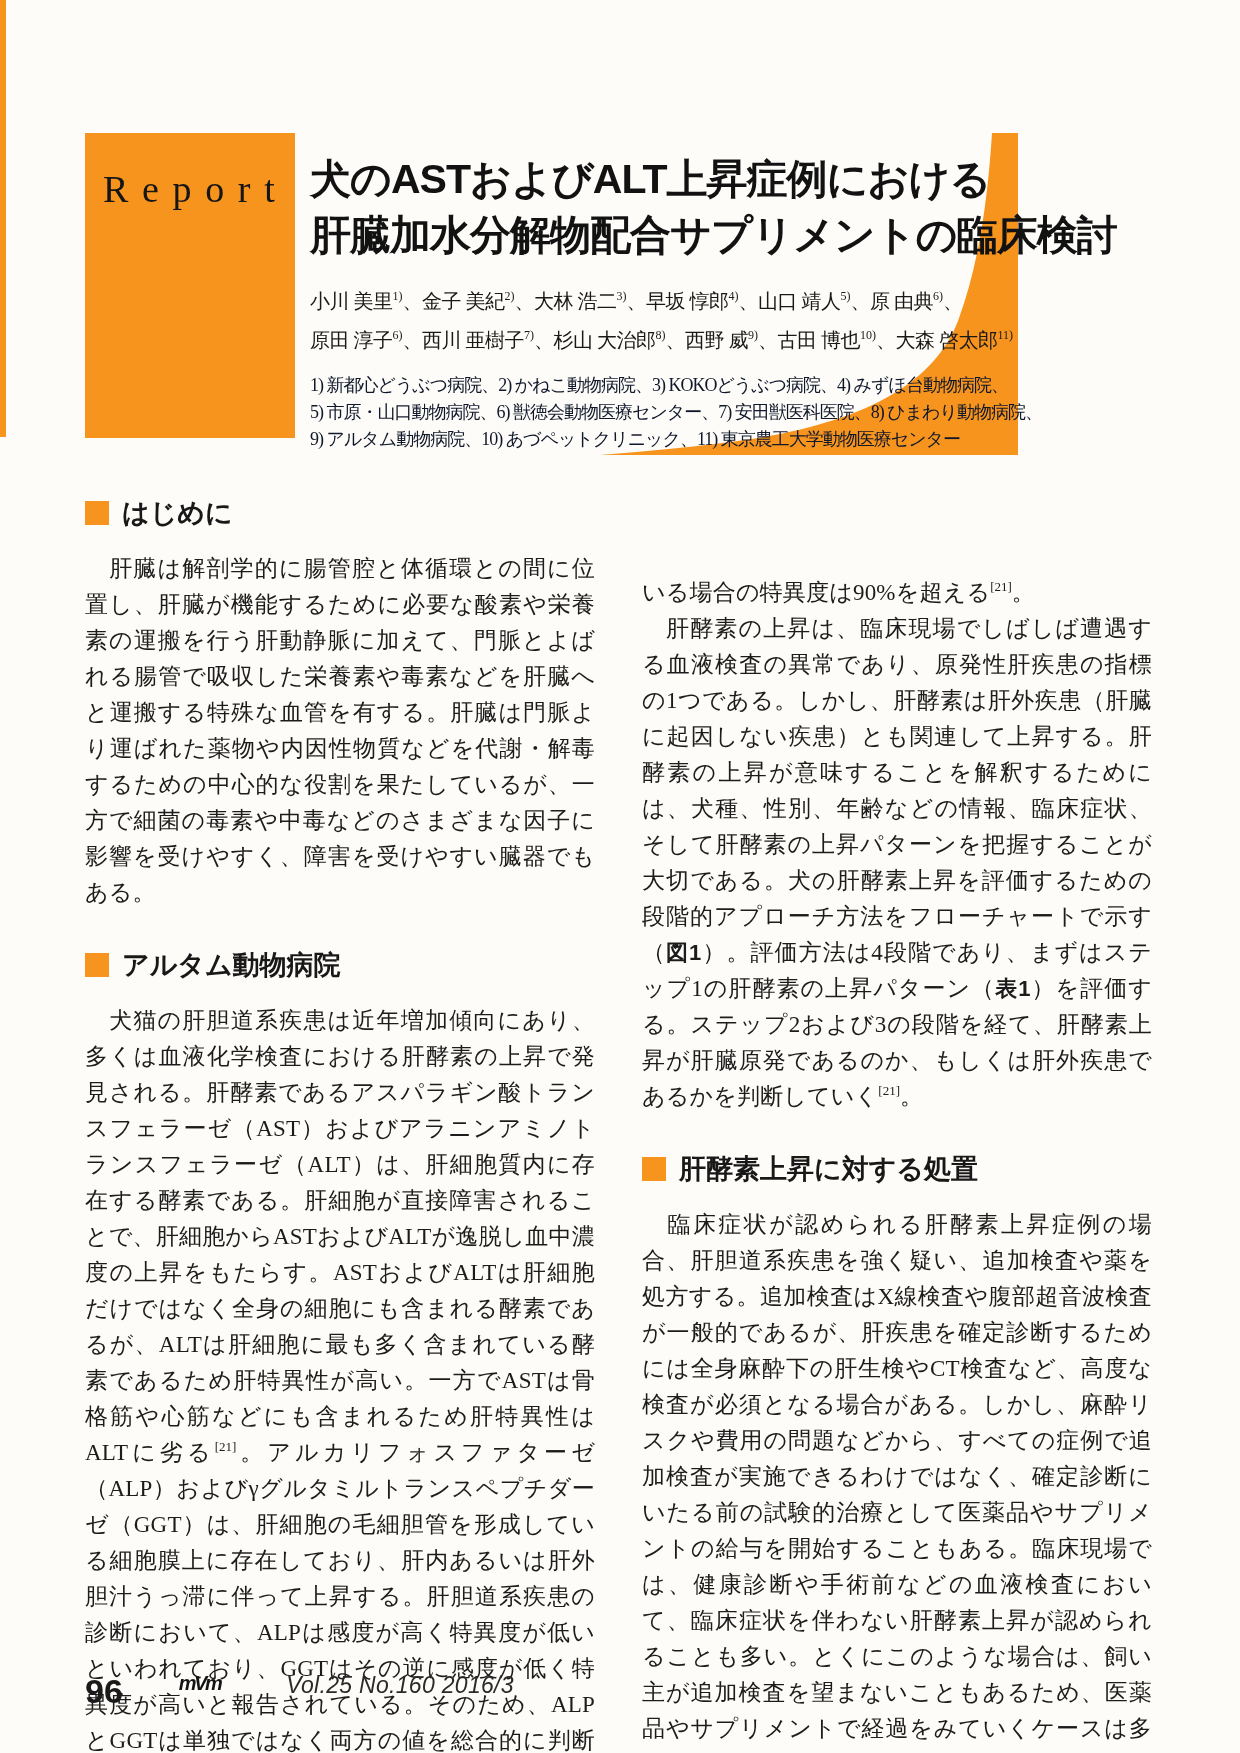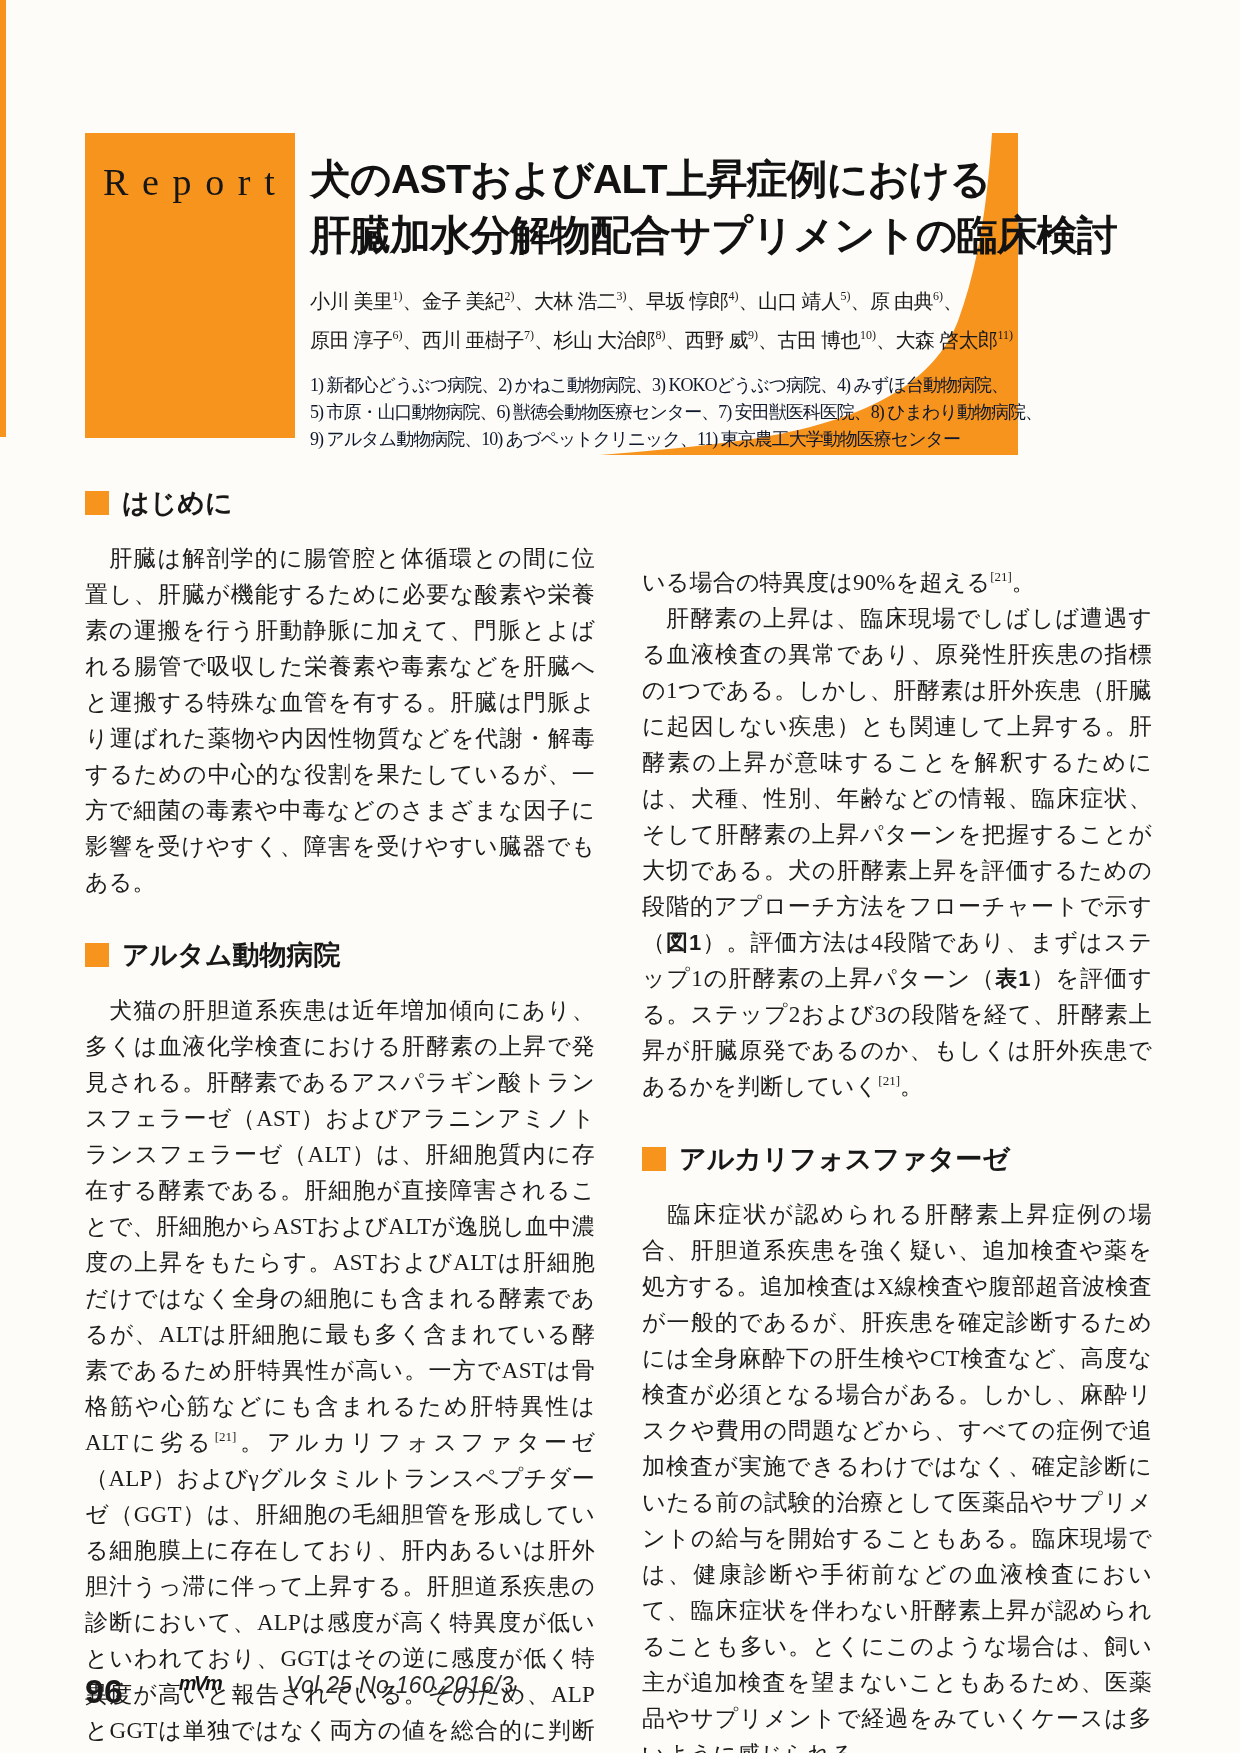--- a/index.html
+++ b/index.html
@@ -13,21 +13,21 @@
   }
   .edge-strip { position:absolute; left:0; top:0; width:6px; height:437px; background:#f7941e; }
 
   
   .header { position:absolute; left:85px; top:133px; width:933px; height:322px; }
   .report-box {
     position:absolute; left:0; top:0; width:210px; height:305px;
     background:#f7941e; text-align:center; z-index:1;
   }
   .report-label {
-    display:inline-block; margin-top:27px;
+    display:inline-block; margin-top:34px;
     font-family:"Liberation Serif","DejaVu Serif",serif;
     font-size:38px; letter-spacing:0.36em; padding-left:0.30em; color:#161616;
   }
   .swoosh { position:absolute; right:0; top:0; width:470px; height:322px; z-index:0; }
   .header-content { position:absolute; left:225px; top:0; width:708px; z-index:2; }
   .title {
     font-family:"Liberation Sans","DejaVu Sans",sans-serif;
     font-weight:700; font-size:41px; line-height:56px; letter-spacing:-1px;
     margin-top:18px; color:#121212; white-space:nowrap;
   }
@@ -36,21 +36,21 @@
     margin-top:16px; font-size:20px; line-height:35px; letter-spacing:-0.5px;
     white-space:nowrap; color:#191919;
   }
   .author sup { font-size:12px; letter-spacing:0; }
   .affiliations {
     margin-top:14px; font-size:18px; line-height:27px; letter-spacing:-1px;
     white-space:nowrap; color:#0f172a;
   }
 
   
-  .columns { position:absolute; left:85px; top:455px; width:1066px; height:1190px; }
+  .columns { position:absolute; left:85px; top:465px; width:1066px; height:1190px; }
   .col { position:absolute; top:0; width:510px; }
   #col-left { left:0; }
   #col-right { left:557px; padding-top:110px; }
   .section-heading {
     display:flex; align-items:center;
     margin:36px 0 20px 0;
     font-family:"Liberation Sans","DejaVu Sans",sans-serif;
     font-weight:700; font-size:27px; color:#181818; letter-spacing:0;
   }
   .section-heading .square { width:24px; height:24px; background:#f7941e; margin-right:13px; flex:none; }
@@ -126,21 +126,21 @@
       </div>
     </div>
   <div class="col" id="col-right">
       <div class="block">
         <p class="para">いる場合の特異度は90%を超える<sup class="ref">[21]</sup>。</p>
         <p class="para">　肝酵素の上昇は、臨床現場でしばしば遭遇する血液検査の異常であり、原発性肝疾患の指標の1つである。しかし、肝酵素は肝外疾患（肝臓に起因しない疾患）とも関連して上昇する。肝酵素の上昇が意味することを解釈するためには、犬種、性別、年齢などの情報、臨床症状、そして肝酵素の上昇パターンを把握することが大切である。犬の肝酵素上昇を評価するための段階的アプローチ方法をフローチャートで示す（<b>図1</b>）。評価方法は4段階であり、まずはステップ1の肝酵素の上昇パターン（<b>表1</b>）を評価する。ステップ2および3の段階を経て、肝酵素上昇が肝臓原発であるのか、もしくは肝外疾患であるかを判断していく<sup class="ref">[21]</sup>。</p>
       </div>
       <div class="block">
         <div class="section-heading">
           <span class="square"></span>
-          <span class="heading-label">アルカリフォスファターゼ</span>
+          <span class="heading-label">肝酵素上昇に対する処置</span>
         </div>
         <p class="para">　臨床症状が認められる肝酵素上昇症例の場合、肝胆道系疾患を強く疑い、追加検査や薬を処方する。追加検査はX線検査や腹部超音波検査が一般的であるが、肝疾患を確定診断するためには全身麻酔下の肝生検やCT検査など、高度な検査が必須となる場合がある。しかし、麻酔リスクや費用の問題などから、すべての症例で追加検査が実施できるわけではなく、確定診断にいたる前の試験的治療として医薬品やサプリメントの給与を開始することもある。臨床現場では、健康診断や手術前などの血液検査において、臨床症状を伴わない肝酵素上昇が認められることも多い。とくにこのような場合は、飼い主が追加検査を望まないこともあるため、医薬品やサプリメントで経過をみていくケースは多いように感じられる。</p>
       </div>
     </div>
 </main>
 
 <footer class="footer">
   <span class="page-num">96</span>
   <span class="logo">mVm</span>
   <span class="issue">Vol.25 No.160 2016/3</span>

